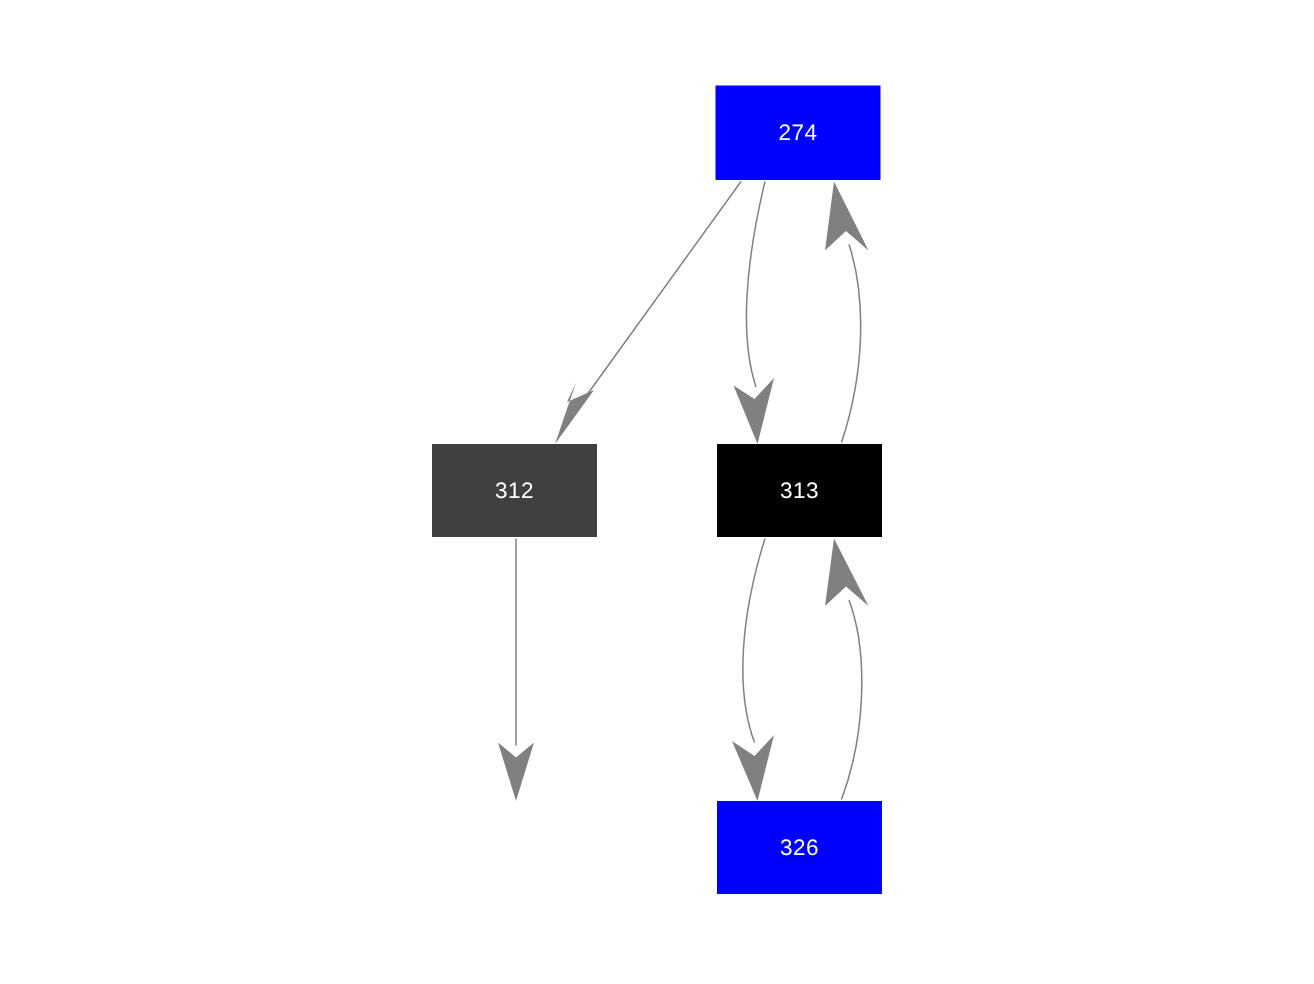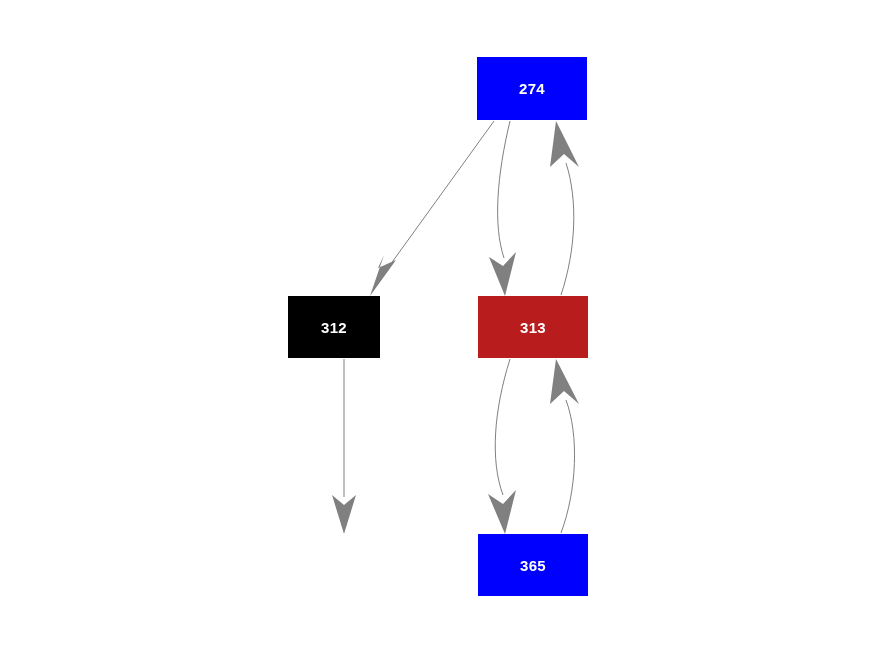--- a/index.html
+++ b/index.html
@@ -30,21 +30,21 @@
   }
   .node {
     position: absolute;
     box-sizing: border-box;
     display: flex;
     align-items: center;
     justify-content: center;
     color: #ffffff;
     font-family: "Liberation Sans", sans-serif;
     font-size: 15px;
-    font-weight: bold;
+    font-weight: normal;
     letter-spacing: 0.3px;
     line-height: 1;
     user-select: none;
   }
   .node-label {
     display: block;
     pointer-events: none;
   }
 </style>
 </head>
@@ -83,26 +83,26 @@
       <path d="M 561,533 C 577,490 579,435 566,400" stroke="#808080" stroke-width="1" fill="none"></path>
       <path d="M 579,404 L 556,359 L 550,404 L 564,391 Z" fill="#808080"></path>
     </g>
 
   </svg>
 
   <div class="node" style="left:477px; top:57px; width:110px; height:63px; background:#0000ff;">
     <span class="node-label">274</span>
   </div>
 
-  <div class="node" style="left:288px; top:296px; width:92px; height:62px; background:#000000;">
+  <div class="node" style="left:288px; top:296px; width:110px; height:62px; background:#404040;">
     <span class="node-label">312</span>
   </div>
 
-  <div class="node" style="left:478px; top:296px; width:110px; height:62px; background:#b91c1c;">
+  <div class="node" style="left:478px; top:296px; width:110px; height:62px; background:#000000;">
     <span class="node-label">313</span>
   </div>
 
 
   <div class="node" style="left:478px; top:534px; width:110px; height:62px; background:#0000ff;">
-    <span class="node-label">365</span>
+    <span class="node-label">326</span>
   </div>
 
 </div>
 
 </body></html>

